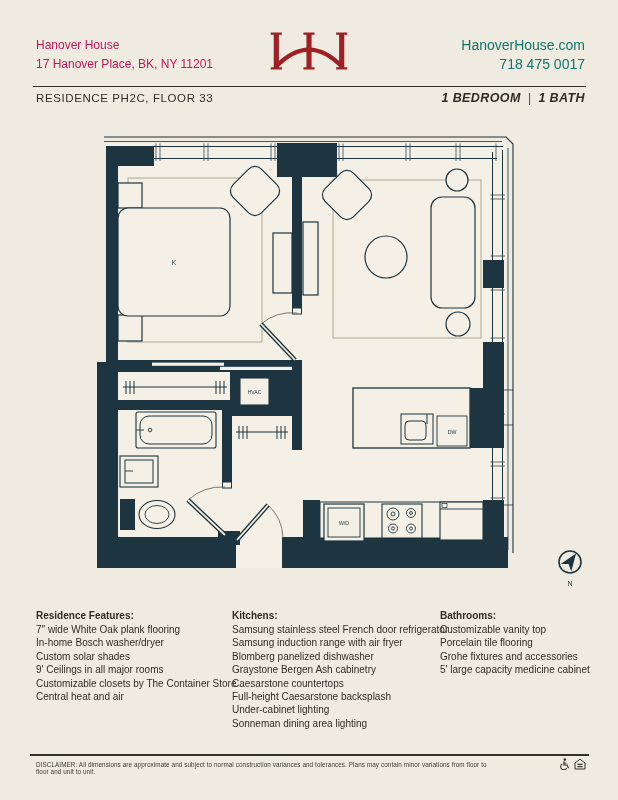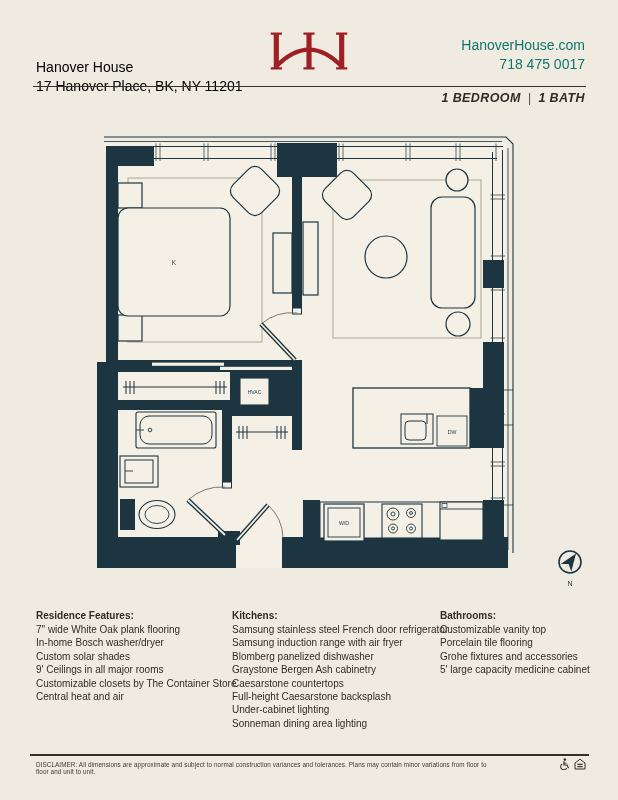--- a/index.html
+++ b/index.html
@@ -5,21 +5,21 @@
   html,body{margin:0;padding:0;}
   .page{
     position:relative;
     width:618px;height:800px;
     background:#f0ebe0;
     font-family:"Liberation Sans", sans-serif;
     color:#2e2c27;
     overflow:hidden;
   }
   
-  .brand-left{position:absolute;left:36px;top:36px;color:#000000;font-size:14px;line-height:19px;font-weight:500;margin-top:22px;}
+  .brand-left{position:absolute;left:36px;top:36px;color:#be185d;font-size:12px;line-height:19px;font-weight:500;}
   .brand-right{position:absolute;right:33px;top:36px;color:#0f766e;font-size:14px;line-height:19px;font-weight:500;text-align:right;}
   .logo{position:absolute;left:266px;top:28px;width:86px;height:46px;}
   .header-rule{position:absolute;left:33px;right:32px;top:86px;border-top:1px solid #33312c;}
   .res-title{position:absolute;left:36px;top:92px;font-size:11.5px;letter-spacing:.6px;}
   .bedbath{position:absolute;right:33px;top:91px;font-size:12.5px;font-weight:bold;letter-spacing:.4px;font-style:italic;}
   .bedbath .sep{font-weight:400;color:#55534c;padding:0 7px;}
   
   .plan{position:absolute;left:0;top:133px;width:618px;height:460px;}
   
   .features{position:absolute;top:602px;left:0;width:618px;font-size:10px;}
@@ -60,20 +60,21 @@
     <path d="M 11 45 Q 50 4 89 45" stroke="#9e2025" stroke-width="5" fill="none"></path>
   </svg>
 
   <div class="brand-right">
     <div>HanoverHouse.com</div>
     <div>718 475 0017</div>
   </div>
 
   <div class="header-rule"></div>
 
+  <div class="res-title">RESIDENCE PH2C, FLOOR 33</div>
   <div class="bedbath">
     <span>1 BEDROOM</span><span class="sep">|</span><span>1 BATH</span>
   </div>
 
   <svg class="plan" viewBox="0 133 618 460">
 
     <rect x="106" y="143" width="400" height="425" fill="#f5f0e5"></rect>
 
     <g stroke="#a79e8a" stroke-width="0.9" fill="none">
       <rect x="128" y="178" width="134" height="164"></rect>

